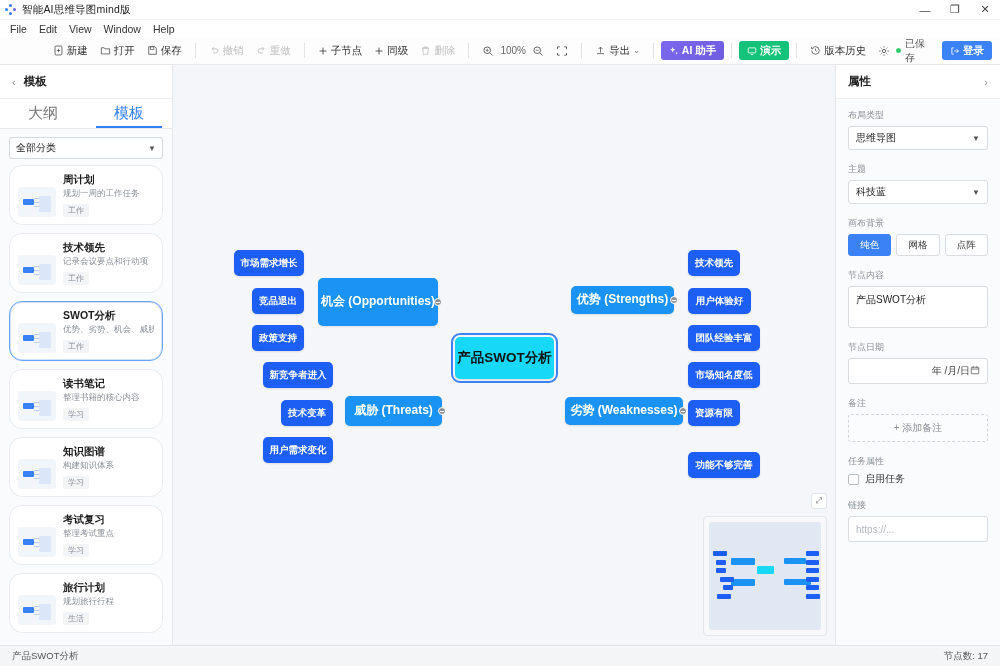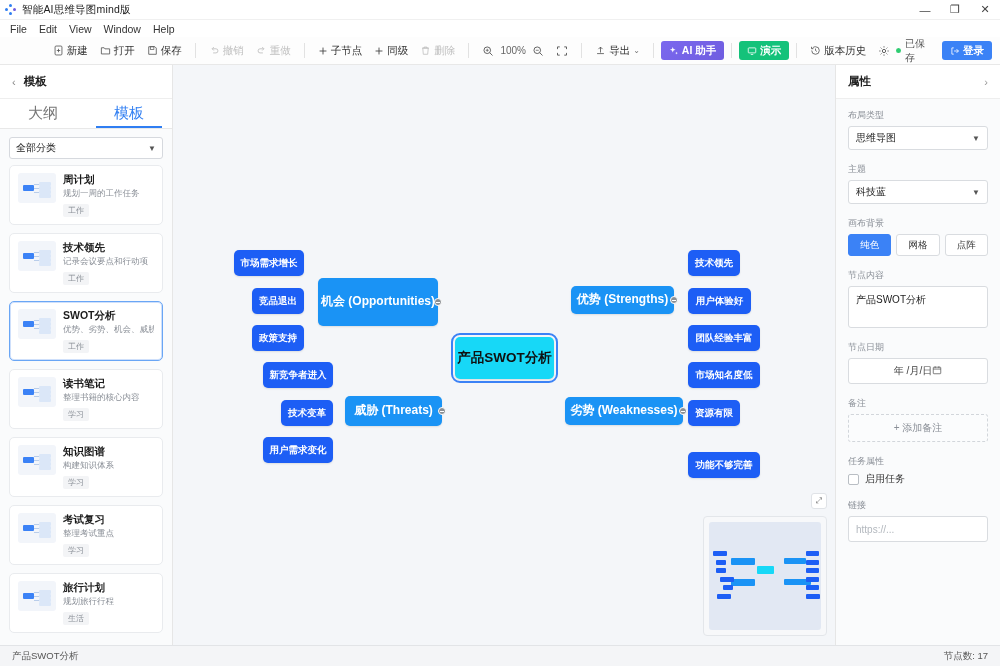--- a/index.html
+++ b/index.html
@@ -91,22 +91,22 @@
   }
   .sb-filter { padding: 8px 9px 6px; }
   .sb-select {
     width: 100%; height: 22px; border: 1px solid #d6d9de; border-radius: 3px;
     background: #fff; font-size: 10px; color: #222; padding: 0 6px;
     display: flex; align-items: center; justify-content: space-between;
   }
   .sb-select .cd { font-size: 8px; color: #555; }
   .tpl-list { padding: 0 9px; height: 500px; overflow: hidden; }
   .tpl-card {
-    background: #fff; border: 1px solid #e9ebee; border-radius: 5px;
-    padding: 7px 8px; margin-bottom: 8px; display: flex; gap: 7px;
+    background: #fff; border: 1px solid #e9ebee; border-radius: 13px;
+    padding: 7px 8px; margin-bottom: 8px; display: flex; gap: 7px; align-items: flex-end;
   }
   .tpl-card.selected { border-color: #6aa6f5; box-shadow: 0 0 0 1px #cfe0fb inset; }
   .tpl-thumb {
     width: 38px; height: 30px; background: #f2f5fa; border-radius: 3px;
     flex-shrink: 0; position: relative;
   }
   .tpl-thumb .rt { position: absolute; left: 5px; top: 12px; width: 11px; height: 6px; background: #3b82f6; border-radius: 1px; }
   .tpl-thumb .ln { position: absolute; left: 16px; top: 14px; width: 5px; height: 1px; background: #b9cdea; }
   .tpl-thumb .br { position: absolute; left: 21px; width: 12px; height: 4px; background: #dbe7f8; border-radius: 1px; }
   .tpl-info { flex: 1; min-width: 0; }
@@ -186,21 +186,21 @@
     display: flex; align-items: center; justify-content: center;
   }
   .seg-btn.active { background: #3b82f6; border-color: #3b82f6; color: #fff; }
   .pr-textarea {
     width: 100%; height: 42px; border: 1px solid #d9dce0; border-radius: 3px;
     background: #fff; font-size: 10px; color: #222; padding: 6px 7px;
   }
   .pr-date {
     width: 100%; height: 26px; border: 1px solid #d9dce0; border-radius: 3px;
     background: #fff; font-size: 10px; color: #444; padding: 0 7px;
-    display: flex; align-items: center; justify-content: center;
+    display: flex; align-items: center; justify-content: flex-end;
   }
   .pr-check { display: flex; align-items: center; gap: 6px; font-size: 10px; color: #333; }
   .cbox { width: 11px; height: 11px; border: 1px solid #b9bec4; border-radius: 2px; background: #fff; }
   .pr-addnote {
     width: 100%; height: 28px; border: 1px dashed #d2d6db; border-radius: 3px;
     background: #fbfcfd; font-size: 10px; color: #8a8f97;
     display: flex; align-items: center; justify-content: center;
   }
   .pr-input {
     width: 100%; height: 26px; border: 1px solid #d9dce0; border-radius: 3px;

